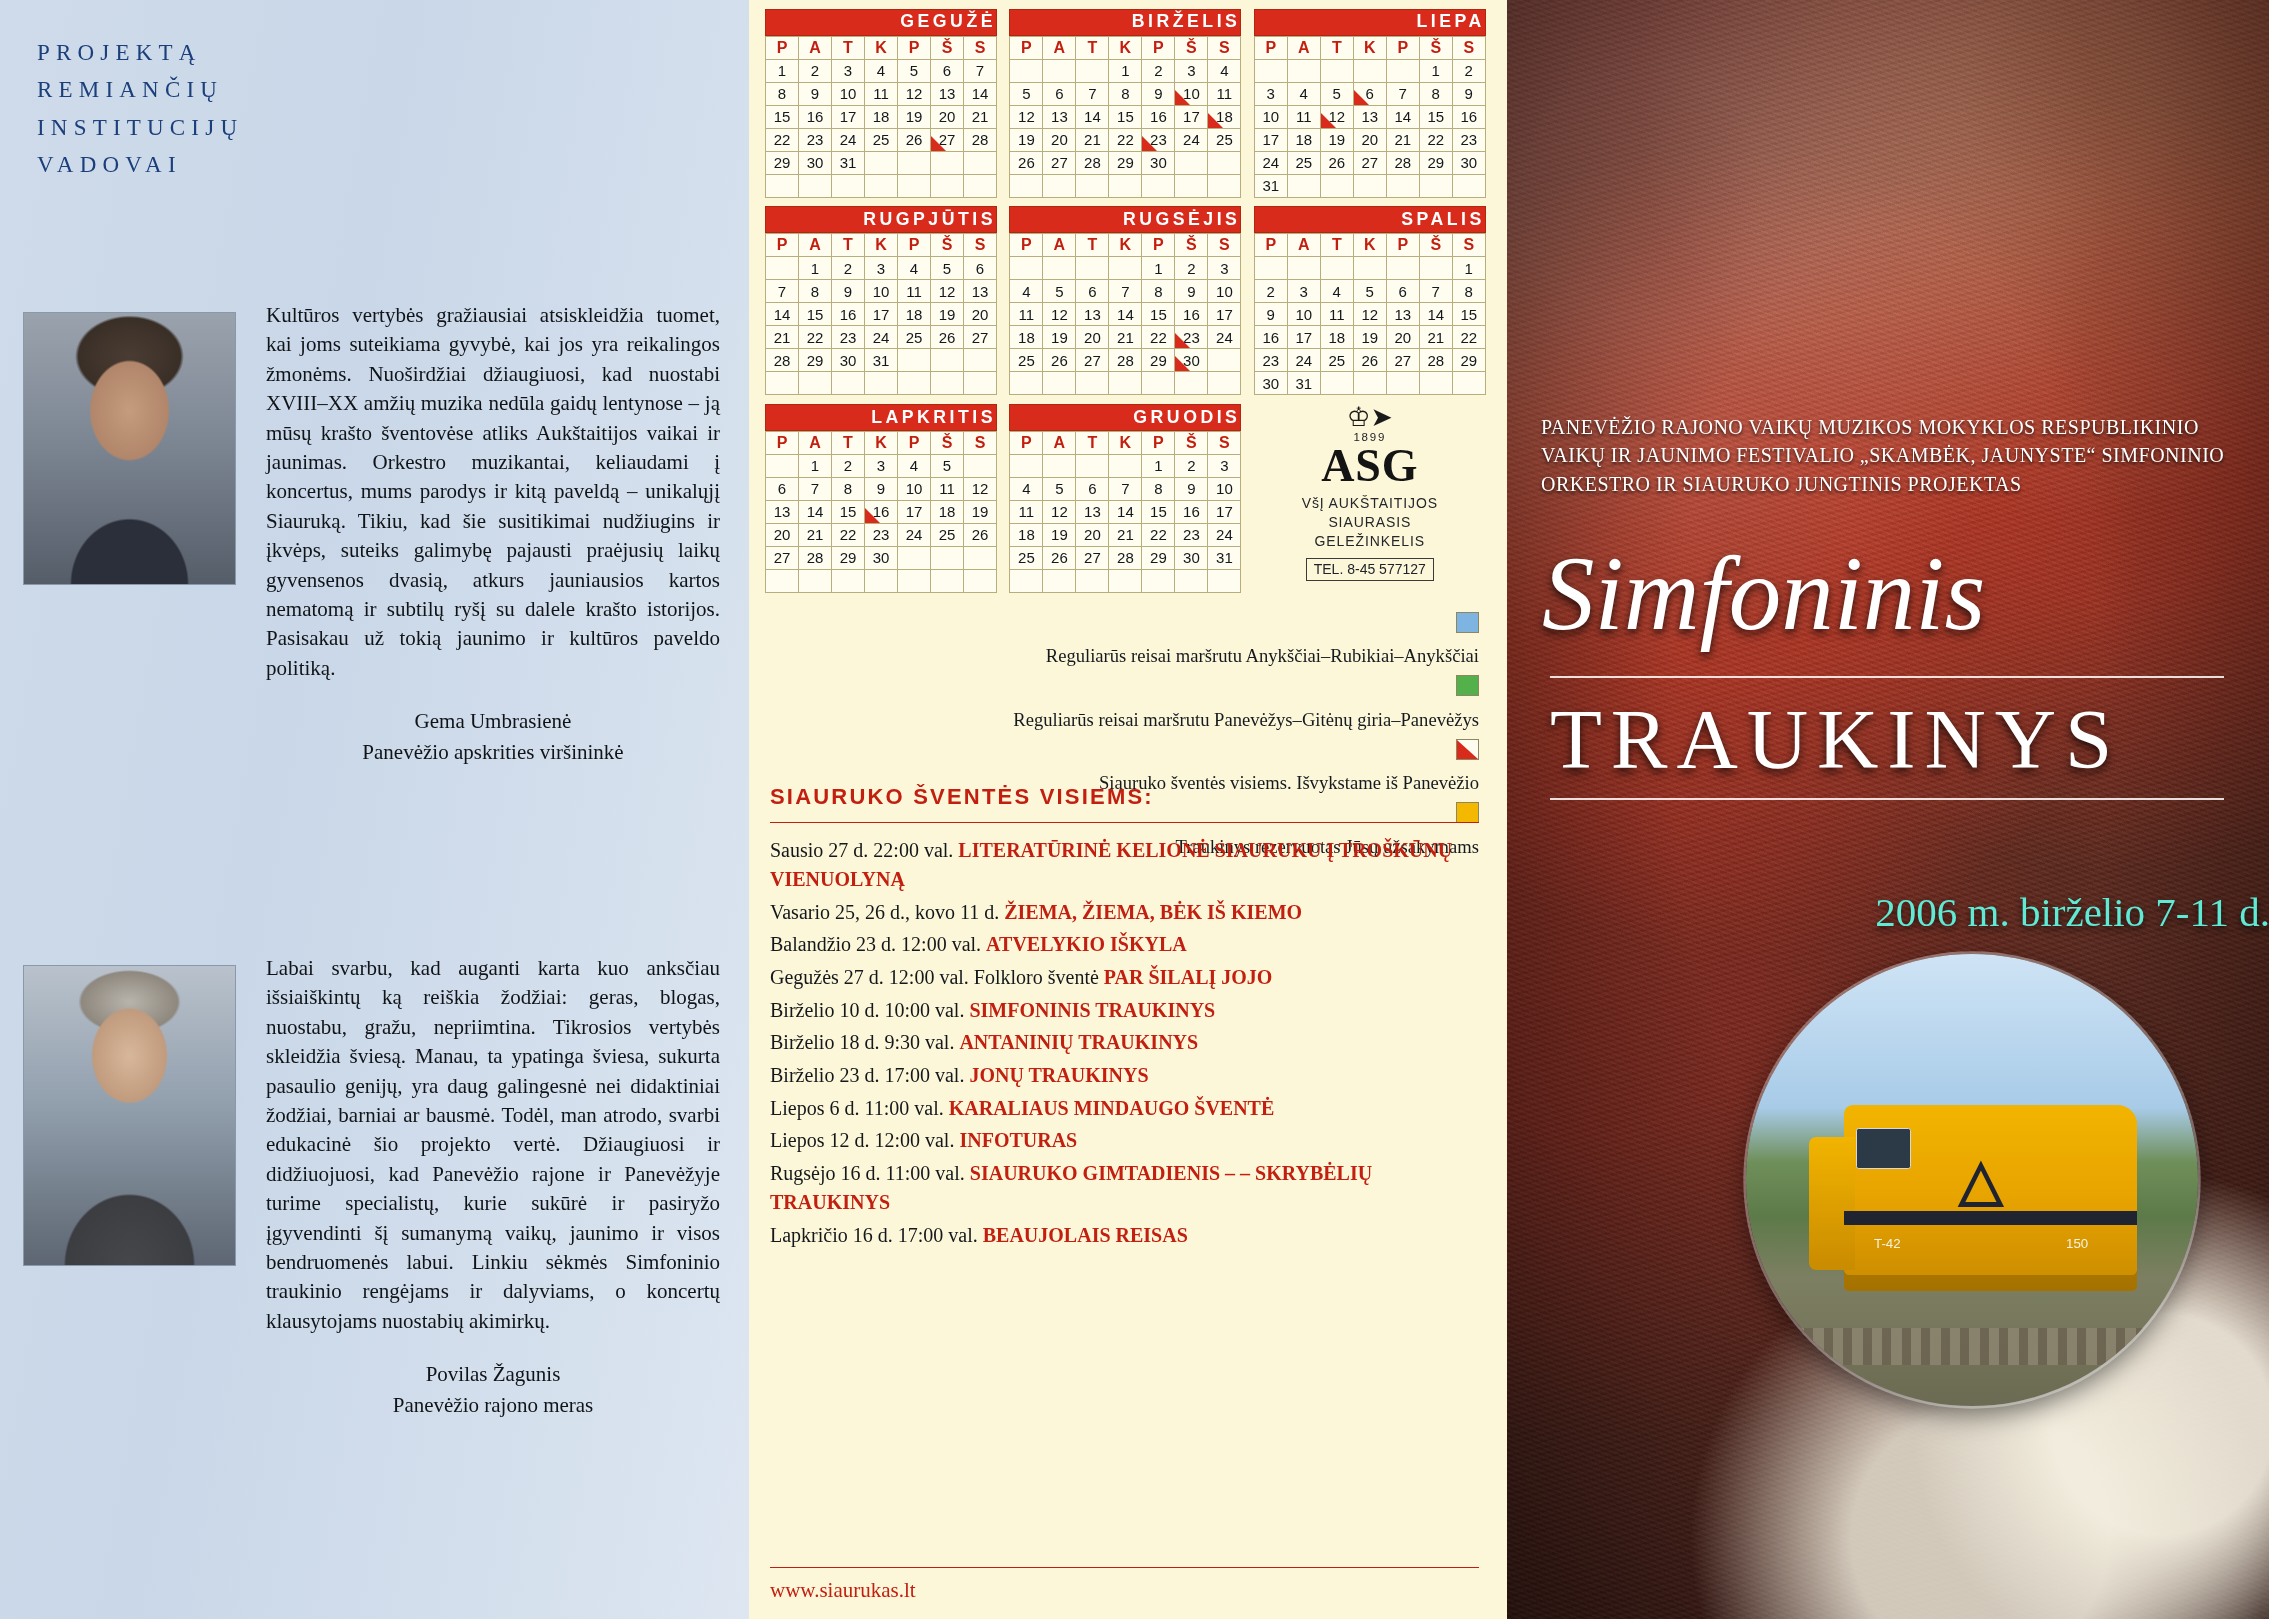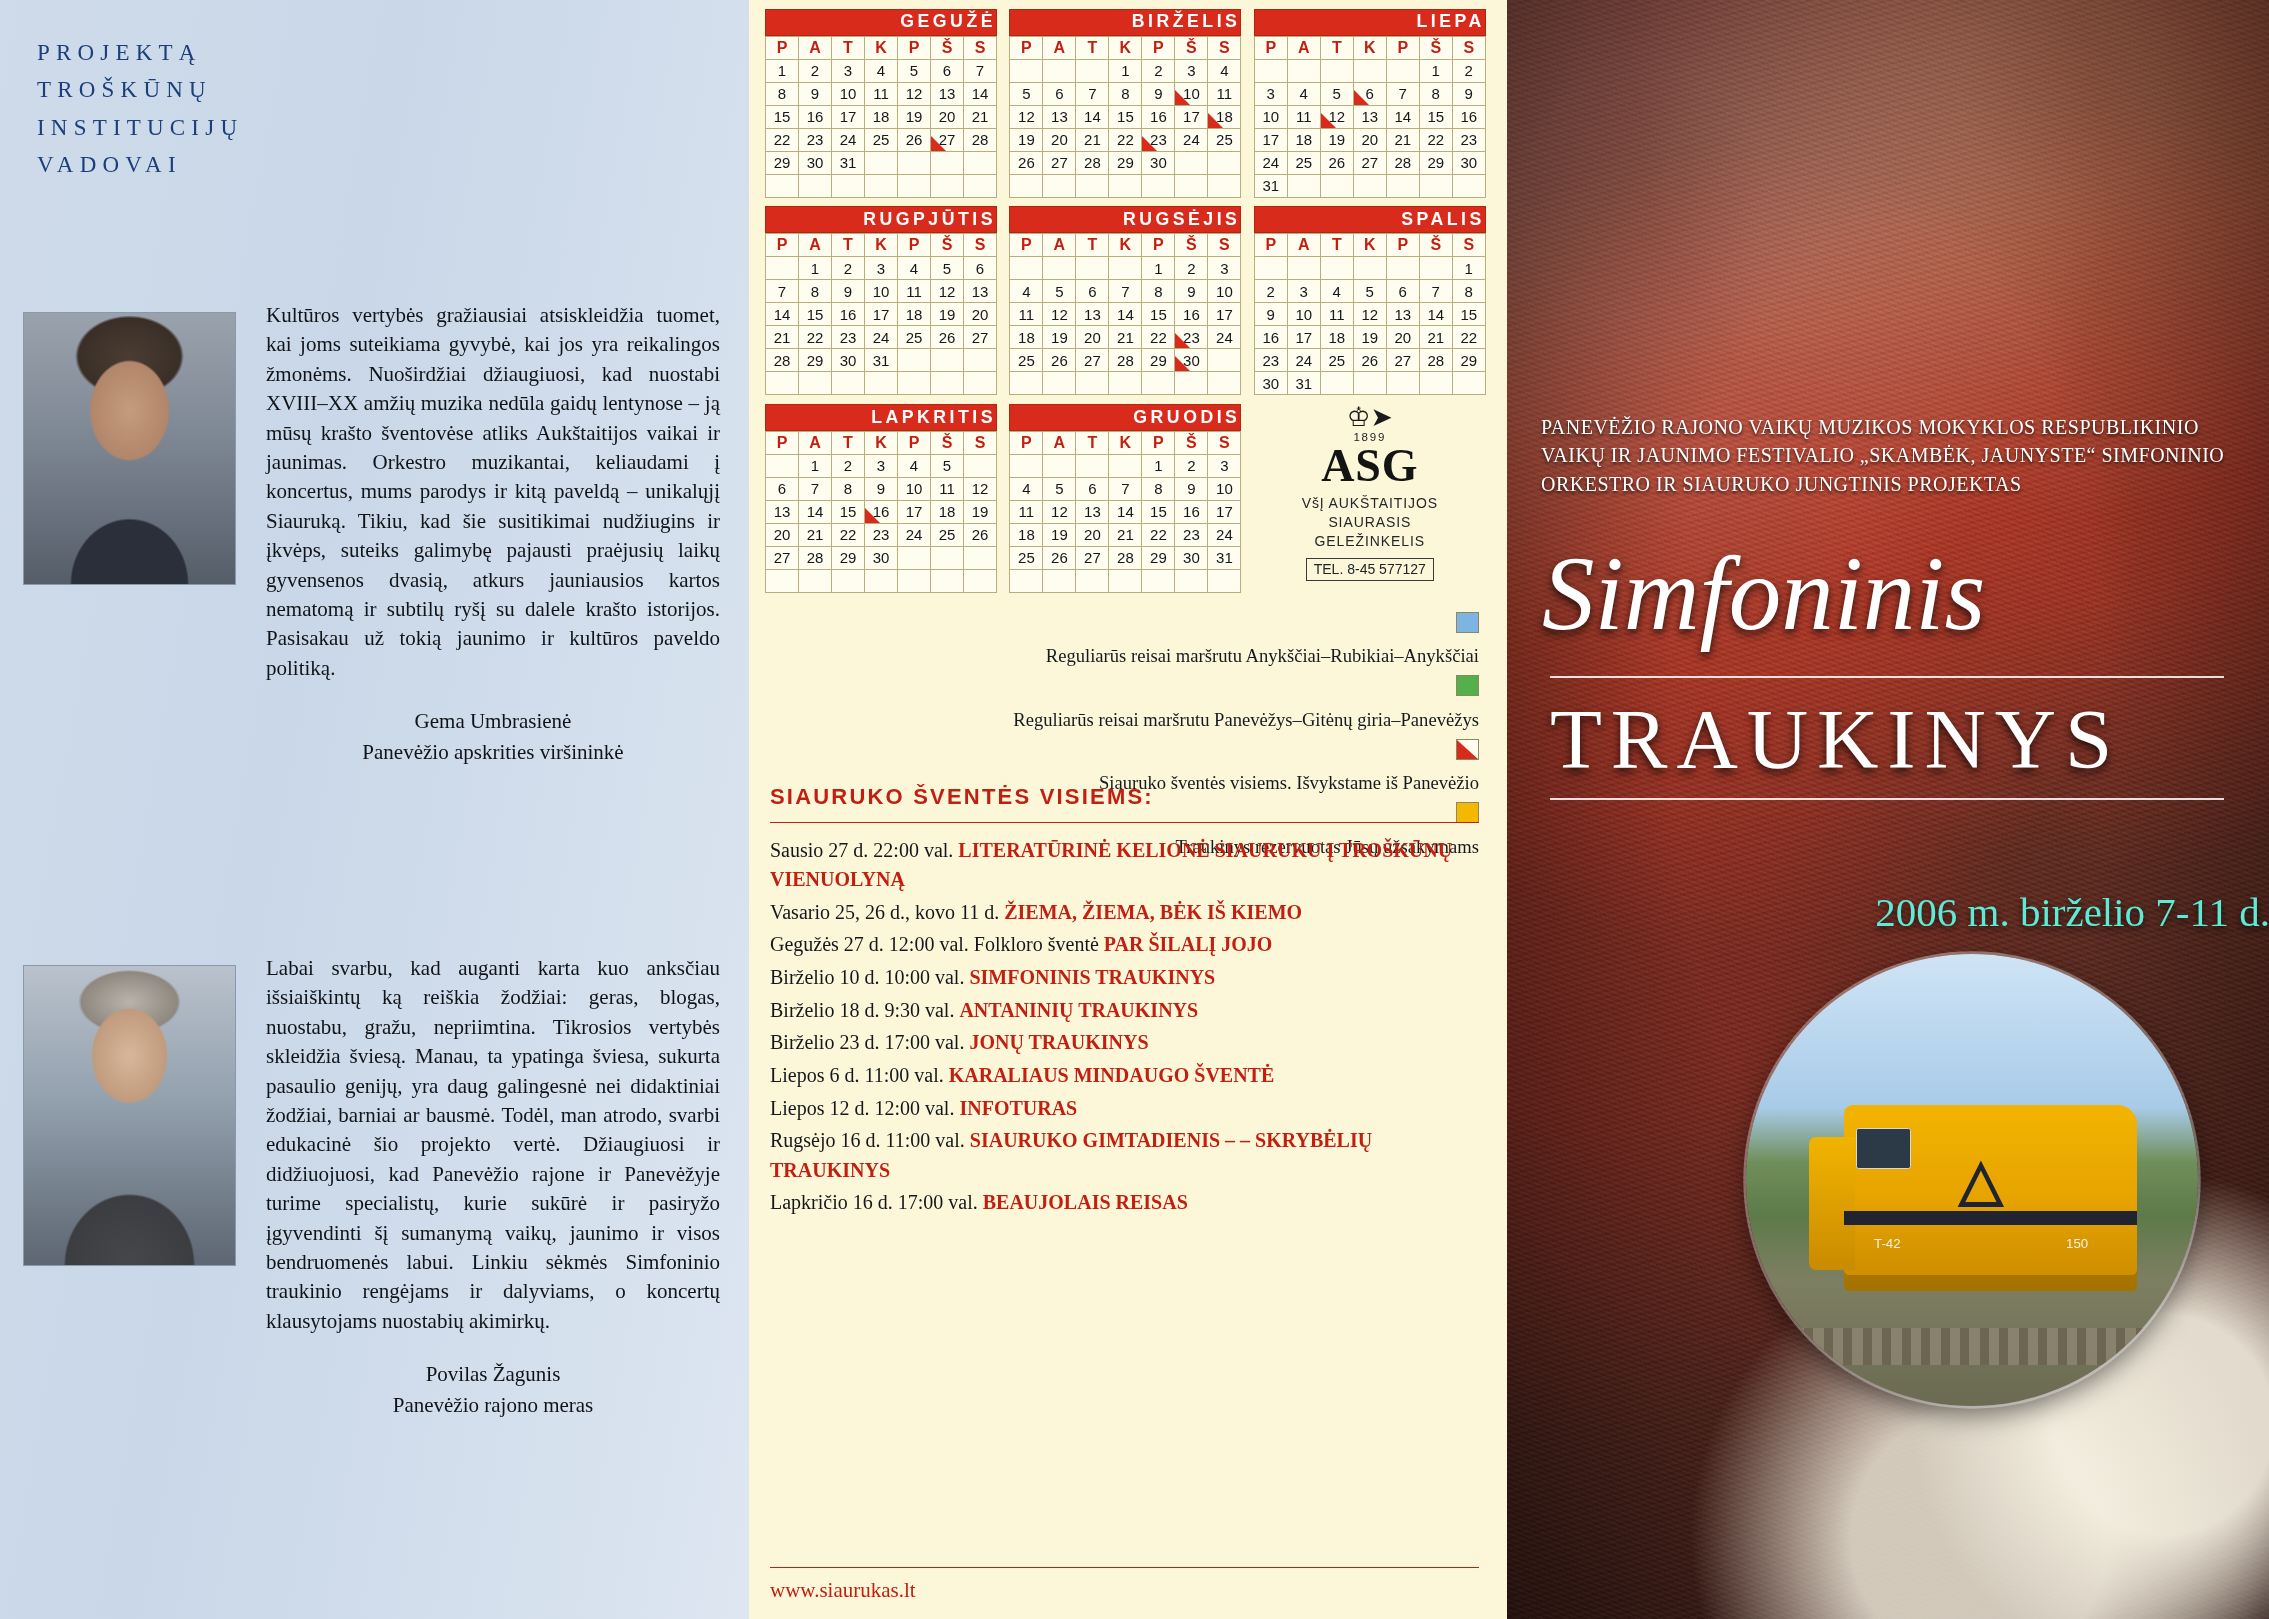--- a/index.html
+++ b/index.html
@@ -245,21 +245,21 @@
   }
 </style>
 </head>
 <body>
 
 <div class="page">
 
   <section class="panel-left">
     <div class="heading-block">
       <div>PROJEKTĄ</div>
-      <div>TROŠKŪNŲ</div>
+      <div>REMIANČIŲ</div>
       <div>INSTITUCIJŲ</div>
       <div>VADOVAI</div>
     </div>
 
     <div class="portrait portrait-1">
       <div class="ptxt">
           <div class="p1bg"></div>
         </div>
     </div>
 
@@ -902,20 +902,21 @@
           <span class="leg-txt">Traukinys rezervuotas Jūsų užsakymams</span>
         </div>
       </div>
 
     <div class="events">
       <div class="ev-title">SIAURUKO ŠVENTĖS VISIEMS:</div>
       <hr class="hr-red">
       <div id="events-list">
           <div class="ev-line"><span>Sausio 27 d. 22:00 val. </span><span class="hl">LITERATŪRINĖ KELIONĖ SIAURUKU Į TROŠKŪNŲ VIENUOLYNĄ</span></div>
           <div class="ev-line"><span>Vasario 25, 26 d., kovo 11 d. </span><span class="hl">ŽIEMA, ŽIEMA, BĖK IŠ KIEMO</span></div>
+          <div class="ev-line"><span>Balandžio 23 d. 12:00 val. </span><span class="hl">ATVELYKIO IŠKYLA</span></div>
           <div class="ev-line"><span>Gegužės 27 d. 12:00 val. Folkloro šventė </span><span class="hl">PAR ŠILALĮ JOJO</span></div>
           <div class="ev-line"><span>Birželio 10 d. 10:00 val. </span><span class="hl">SIMFONINIS TRAUKINYS</span></div>
           <div class="ev-line"><span>Birželio 18 d. 9:30 val. </span><span class="hl">ANTANINIŲ TRAUKINYS</span></div>
           <div class="ev-line"><span>Birželio 23 d. 17:00 val. </span><span class="hl">JONŲ TRAUKINYS</span></div>
           <div class="ev-line"><span>Liepos 6 d. 11:00 val. </span><span class="hl">KARALIAUS MINDAUGO ŠVENTĖ</span></div>
           <div class="ev-line"><span>Liepos 12 d. 12:00 val. </span><span class="hl">INFOTURAS</span></div>
           <div class="ev-line"><span>Rugsėjo 16 d. 11:00 val. </span><span class="hl">SIAURUKO GIMTADIENIS – – SKRYBĖLIŲ TRAUKINYS</span></div>
           <div class="ev-line"><span>Lapkričio 16 d. 17:00 val. </span><span class="hl">BEAUJOLAIS REISAS</span></div>
         </div>
     </div>

